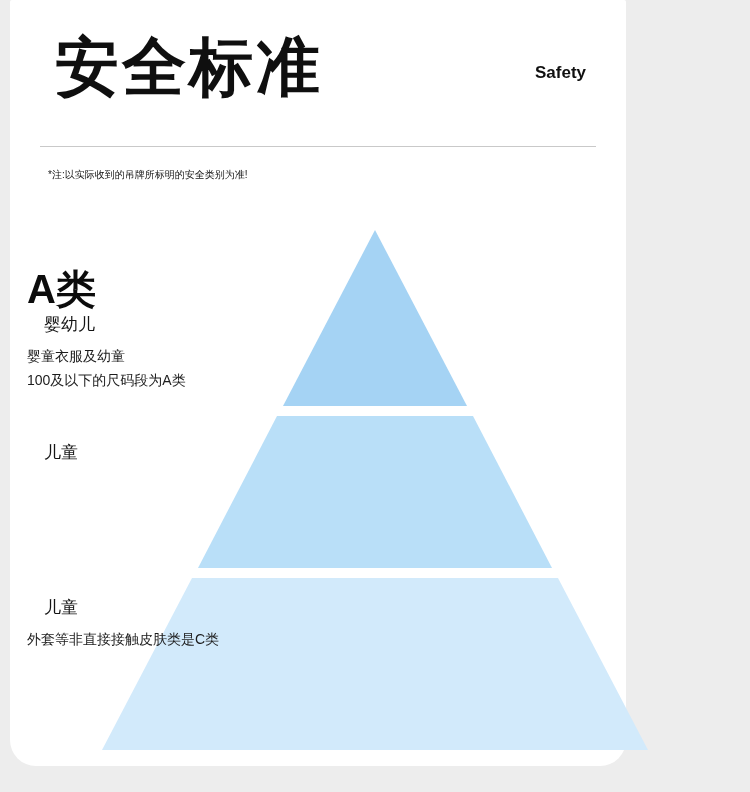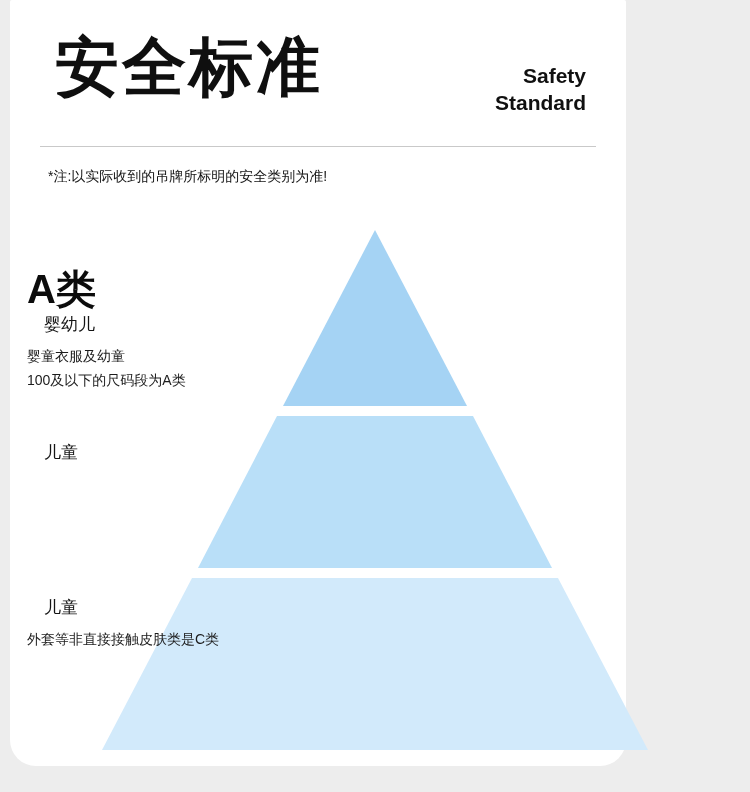--- a/index.html
+++ b/index.html
@@ -15,30 +15,30 @@
     background:#ffffff;
     border-radius:2px 2px 26px 26px;
   }
   .title-cn {
     position:absolute; left:45px; top:32px;
     font-size:64px; font-weight:900; color:#0f0f0f;
     letter-spacing:3px; line-height:1.1;
   }
   .title-en {
     position:absolute; right:40px; top:62px;
-    text-align:right; font-size:21px; font-weight:800;
+    text-align:right; font-size:17px; font-weight:800;
     line-height:1.3; color:#101010;
   }
   .divider {
     position:absolute; left:30px; right:30px; top:146px;
     height:1px; background:#c9c9c9;
   }
   .note {
     position:absolute; left:38px; top:168px;
-    font-size:14px; color:#141414;
+    font-size:10px; color:#141414;
   }
   .pyramid {
     position:absolute; left:0; top:210px;
     width:730px; height:556px;
   }
   .pyramid svg { position:absolute; left:0; top:0; display:block; }
   .tier {
     position:absolute; left:17px; width:100%;
     text-align:left;
   }
@@ -61,21 +61,20 @@
 </style>
 </head>
 <body>
 
 <div class="card">
 
   <h1 class="title-cn">安全标准</h1>
 
   <div class="title-en">
     <div>Safety</div>
-    <div>Standard</div>
   </div>
 
   <div class="divider"></div>
 
   <div class="note">*注:以实际收到的吊牌所标明的安全类别为准!</div>
 
   <div class="pyramid">
 
     <svg width="730" height="556" viewBox="0 0 730 556">
       <polygon points="365,20 457,196 273,196" fill="#a5d3f4"></polygon>

